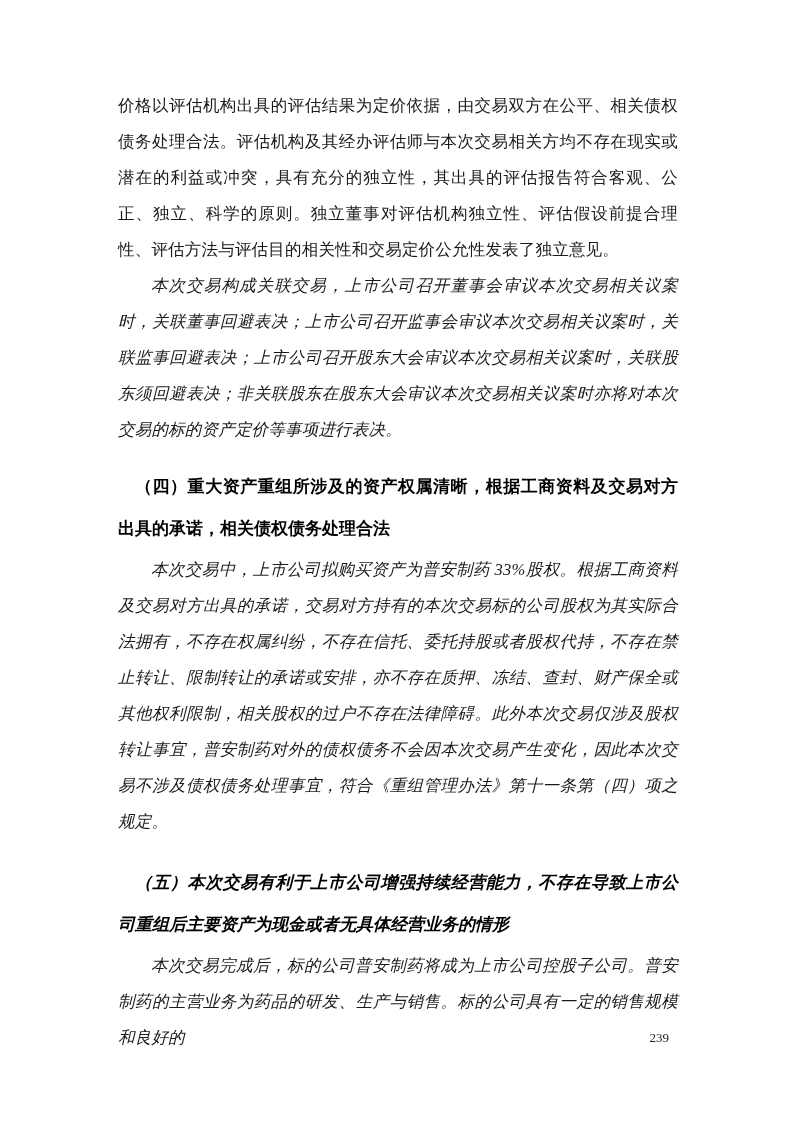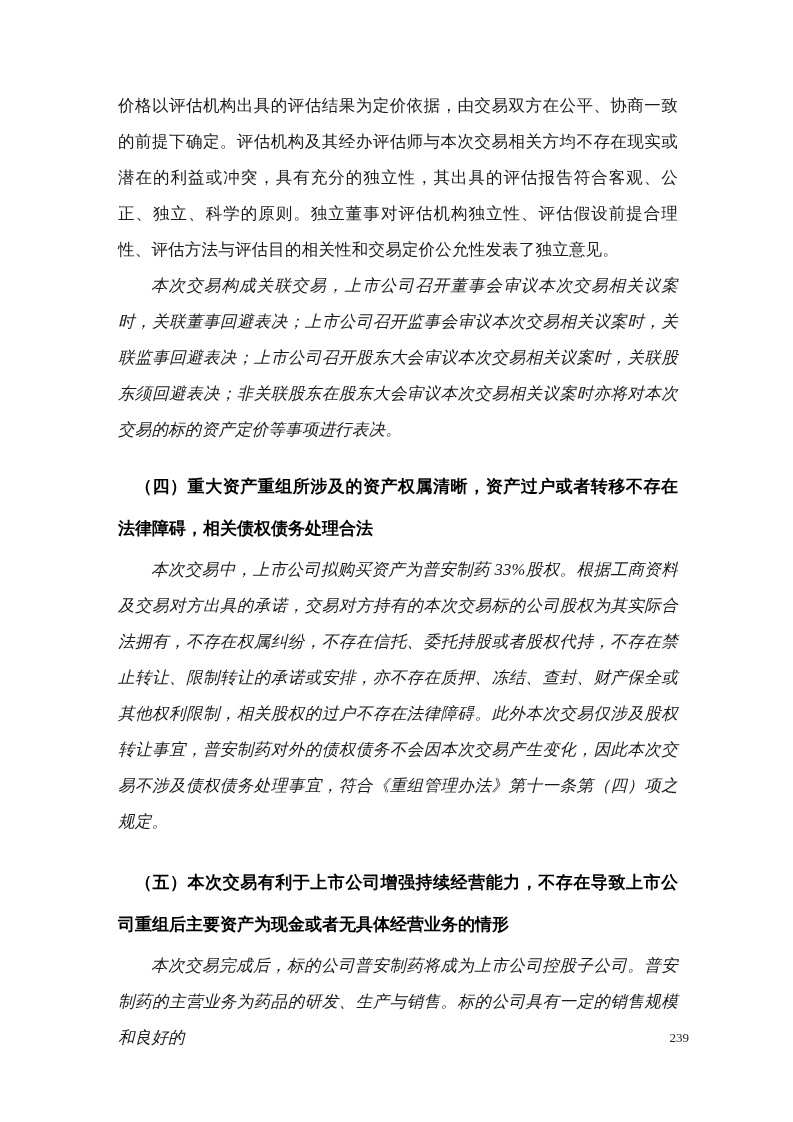--- a/index.html
+++ b/index.html
@@ -44,42 +44,43 @@
     font-weight: bold;
     color: #000000;
     text-align: justify;
     text-justify: inter-ideograph;
     text-indent: 1em;
     margin: 18px 0 2px 0;
     font-family: "Liberation Sans", "DejaVu Sans", sans-serif;
   }
   .heading-2 {
     margin-top: 22px;
+    font-style: italic;
   }
   .page-number {
     position: absolute;
-    right: 104px;
+    right: 124px;
     bottom: 76px;
     font-size: 13px;
     color: #1a1a1a;
     font-family: "Liberation Serif", "DejaVu Serif", serif;
   }
 </style>
 </head>
 <body>
 
 <div class="page">
   <div class="content">
 
-    <p class="para">价格以评估机构出具的评估结果为定价依据，由交易双方在公平、协商一致的前提下确定。评估机构及其经办评估师与本次交易相关方均不存在现实或潜在的利益或冲突，具有充分的独立性，其出具的评估报告符合客观、公正、独立、科学的原则。独立董事对评估机构独立性、评估假设前提合理性、评估方法与评估目的相关性和交易定价公允性发表了独立意见。</p>
+    <p class="para">价格以评估机构出具的评估结果为定价依据，由交易双方在公平、相关债权债务处理合法。评估机构及其经办评估师与本次交易相关方均不存在现实或潜在的利益或冲突，具有充分的独立性，其出具的评估报告符合客观、公正、独立、科学的原则。独立董事对评估机构独立性、评估假设前提合理性、评估方法与评估目的相关性和交易定价公允性发表了独立意见。</p>
 
     <p class="para indent">本次交易构成关联交易，上市公司召开董事会审议本次交易相关议案时，关联董事回避表决；上市公司召开监事会审议本次交易相关议案时，关联监事回避表决；上市公司召开股东大会审议本次交易相关议案时，关联股东须回避表决；非关联股东在股东大会审议本次交易相关议案时亦将对本次交易的标的资产定价等事项进行表决。</p>
 
 
-    <h2 class="heading">（四）重大资产重组所涉及的资产权属清晰，资产过户或者转移不存在法律障碍，相关债权债务处理合法</h2>
+    <h2 class="heading">（四）重大资产重组所涉及的资产权属清晰，根据工商资料及交易对方出具的承诺，相关债权债务处理合法</h2>
 
     <p class="para indent">本次交易中，上市公司拟购买资产为普安制药 33%股权。根据工商资料及交易对方出具的承诺，交易对方持有的本次交易标的公司股权为其实际合法拥有，不存在权属纠纷，不存在信托、委托持股或者股权代持，不存在禁止转让、限制转让的承诺或安排，亦不存在质押、冻结、查封、财产保全或其他权利限制，相关股权的过户不存在法律障碍。此外本次交易仅涉及股权转让事宜，普安制药对外的债权债务不会因本次交易产生变化，因此本次交易不涉及债权债务处理事宜，符合《重组管理办法》第十一条第（四）项之规定。</p>
 
     <h2 class="heading heading-2">（五）本次交易有利于上市公司增强持续经营能力，不存在导致上市公司重组后主要资产为现金或者无具体经营业务的情形</h2>
 
     <p class="para indent">本次交易完成后，标的公司普安制药将成为上市公司控股子公司。普安制药的主营业务为药品的研发、生产与销售。标的公司具有一定的销售规模和良好的</p>
 
   </div>
 
   <div class="page-number">239</div>

